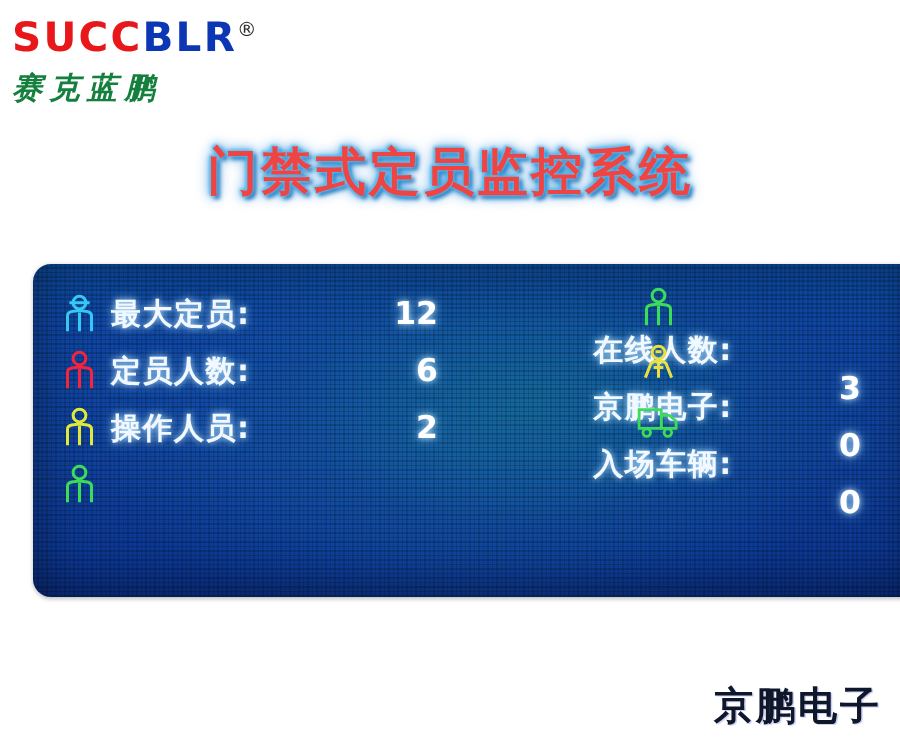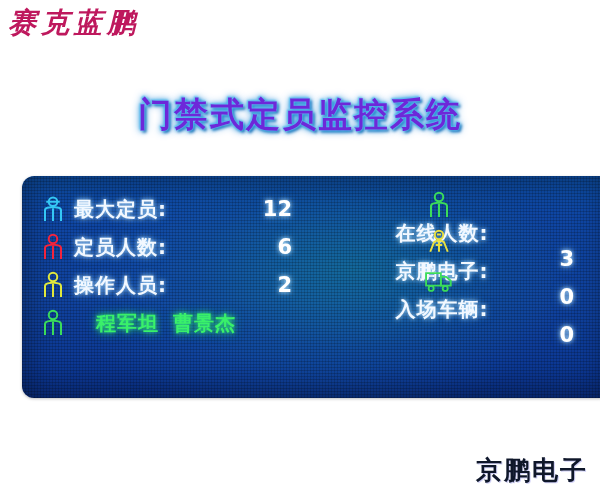--- a/index.html
+++ b/index.html
@@ -29,37 +29,37 @@
     font-size:13px;
     vertical-align:super;
     color:#2b2b2b;
     font-weight:normal;
     letter-spacing:0;
   }
   #brand-cn{
     font-family:"DejaVu Serif","Liberation Serif",serif;
     font-weight:bold;
     font-style:italic;
-    font-size:28px;
-    color:#be185d;
+    font-size:20px;
+    color:#15803d;
     letter-spacing:5px;
     line-height:30px;
     margin-top:2px;
     white-space:nowrap;
   }
 
   
   #page-title{
     position:absolute;left:0;top:92px;width:600px;
     text-align:center;
     font-family:"DejaVu Sans","Liberation Sans",sans-serif;
     font-weight:bold;
     font-size:34px;
     letter-spacing:2px;
-    color:#6d28d9;
+    color:#ef4444;
     text-shadow:
        0 0 2px #7fd6ff,
        0 0 5px #35a9e8,
        0 0 9px #1f7fd0,
        2px 2px 3px #0a5fa8,
       -1px -1px 2px #6fcdf5;
     white-space:nowrap;
   }
 
   
@@ -153,20 +153,21 @@
     letter-spacing:2px;
     color:#0f172a;
     text-shadow:1px 1px 0 rgba(120,120,230,0.35);
     white-space:nowrap;
   }
 </style>
 </head>
 <body>
 
 <div id="brand">
+  <div id="brand-latin"><span class="r">SUCC</span><span class="b">BLR</span><span id="brand-reg">®</span></div>
   <div id="brand-cn">赛克蓝鹏</div>
 </div>
 
 <div id="page-title">门禁式定员监控系统</div>
 
 <div id="led-panel">
   <div id="led-grid">
 
     <div class="led-row">
       <div class="led-cell cell-left">
@@ -249,22 +250,19 @@
 
     <div class="led-row">
       <div class="row-names">
         <svg class="led-icon" viewBox="0 0 24 24">
           <g fill="none" stroke="#3bdc5a" stroke-width="1.6">
             <circle cx="12" cy="5.6" r="3.4"></circle>
             <path d="M5.6 21.5 V13.0 Q5.6 11.1 7.8 10.7 L12 10.1 L16.2 10.7 Q18.4 11.1 18.4 13.0 V21.5"></path>
             <line x1="12" y1="11.0" x2="12" y2="21.5"></line>
           </g>
         </svg>
-        <span id="name-list">
-          <span>程军坦</span><span>曹景杰</span>
-        </span>
       </div>
     </div>
 
   </div>
 </div>
 
 <div id="footer-brand">京鹏电子</div>
 
 </body></html>

